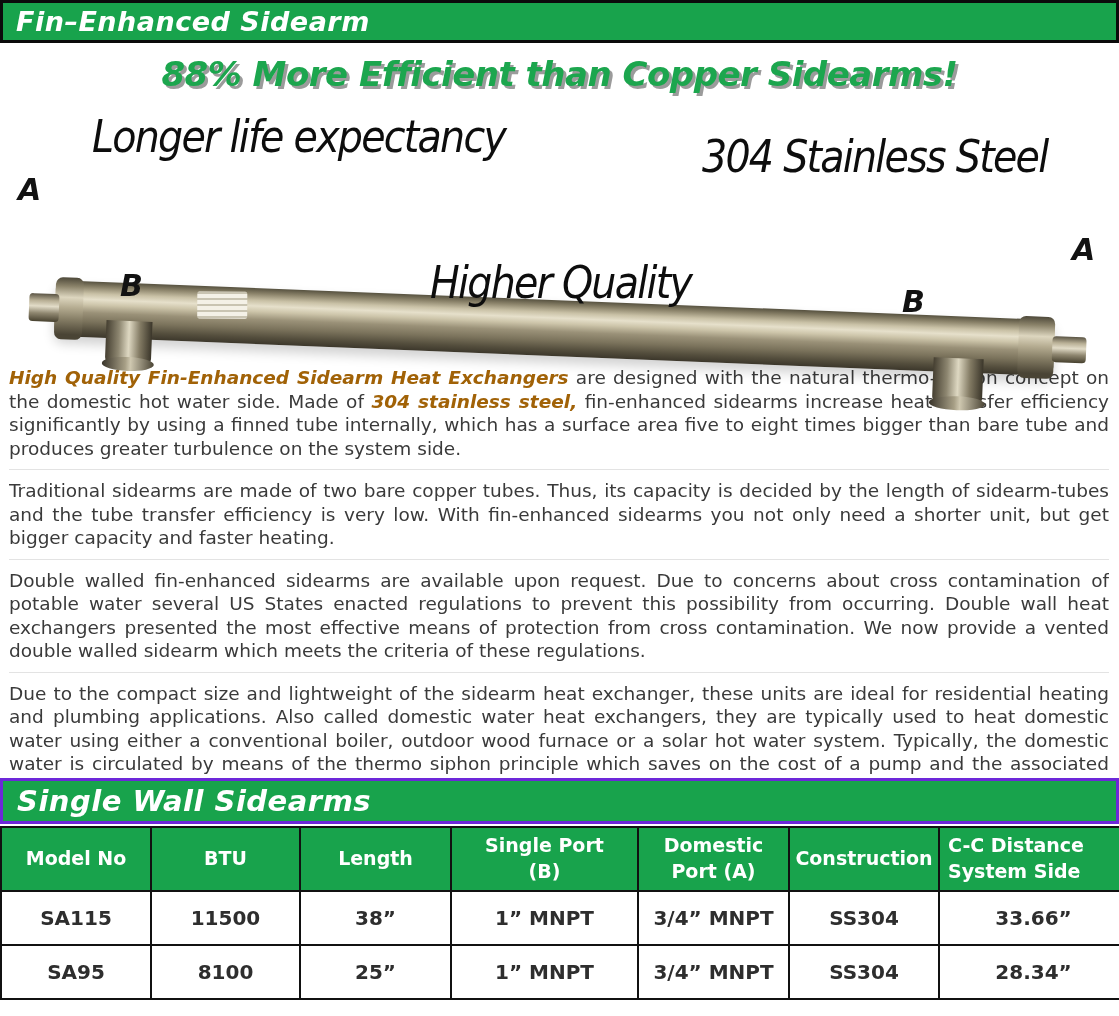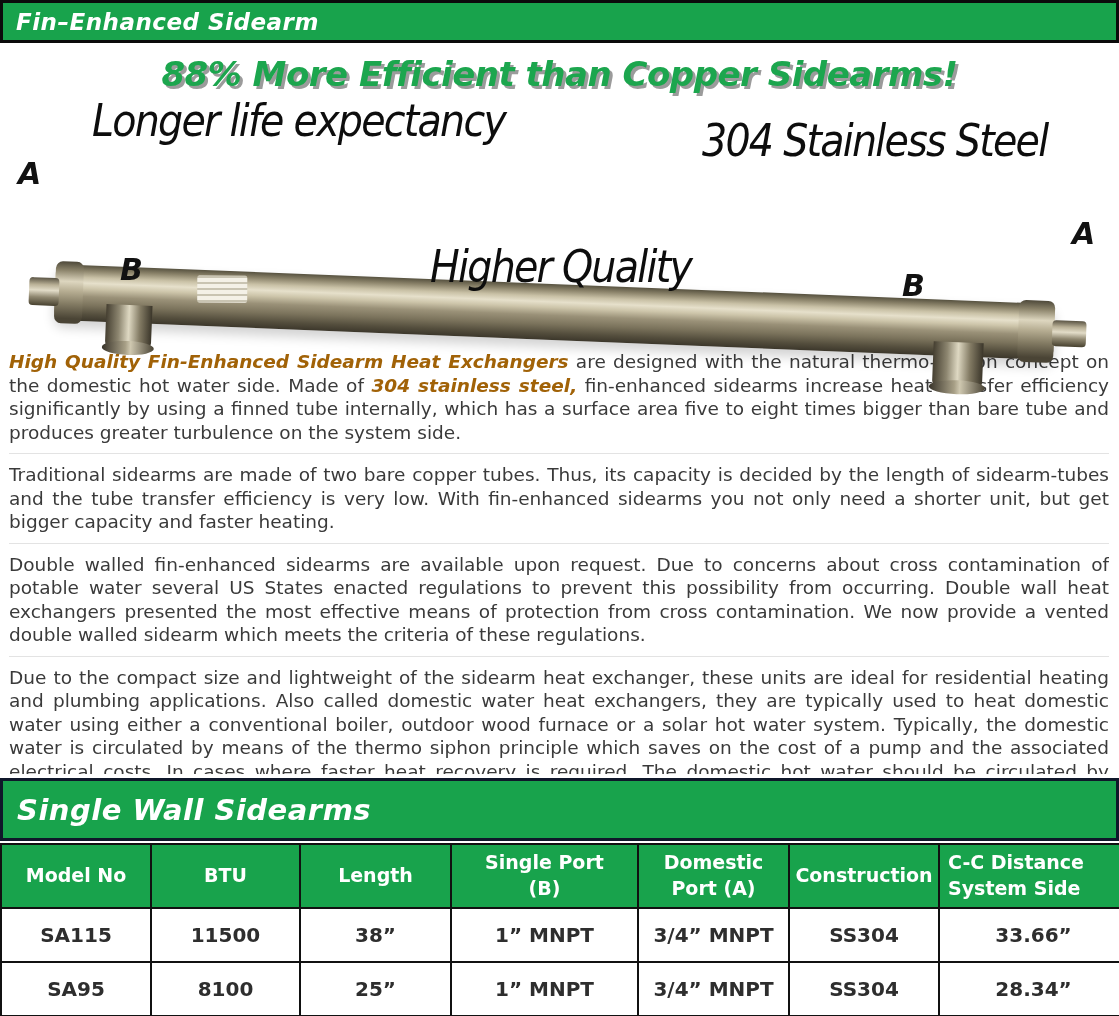--- a/index.html
+++ b/index.html
@@ -22,21 +22,21 @@
   
   .top-banner{
     height:43px;
     background:var(--green);
     border:3px solid #0b0b0b;
     display:flex;align-items:center;
     padding-left:13px;
   }
   .top-banner .ttl{
     color:#ffffff;
-    font-size:23px;
+    font-size:27px;
     font-weight:bold;
     font-style:italic;
     letter-spacing:.5px;
   }
 
   
   .headline{
     margin-top:11px;
     text-align:center;
     font-size:34px;
@@ -45,21 +45,21 @@
     color:var(--headline-green);
     text-shadow:3px 3px 0 var(--shadow-gray);
     letter-spacing:-.5px;
     white-space:nowrap;
   }
 
   
   .hero{
     position:relative;
     height:242px;
-    margin-top:2px;
+    margin-top:18px;
   }
   .tube-wrap{
     position:absolute;
     left:55px;top:168px;
     width:1000px;height:56px;
     transform:rotate(2.3deg);
     transform-origin:0 50%;
   }
   .tube-body{
     position:absolute;inset:0;
@@ -140,23 +140,23 @@
     line-height:23.5px;
     color:var(--text);
     text-align:justify;
   }
   .para + .para{border-top:1px solid #e3e3e3;margin-top:9px;padding-top:9px;}
   .para .bi{font-weight:bold;font-style:italic;color:#a16207;}
 
   
   .bottom{position:absolute;left:0;right:0;top:778px;}
   .section-banner{
-    height:63px;
+    height:46px;
     background:var(--green);
-    border:3px solid #0f172a;
+    border:3px solid #6d28d9;
     display:flex;align-items:center;
     padding-left:14px;
   }
   .section-banner .ttl{
     color:#ffffff;font-size:29px;font-weight:bold;font-style:italic;
     letter-spacing:.5px;
   }
   .spec-table{
     border-collapse:collapse;
     table-layout:fixed;

